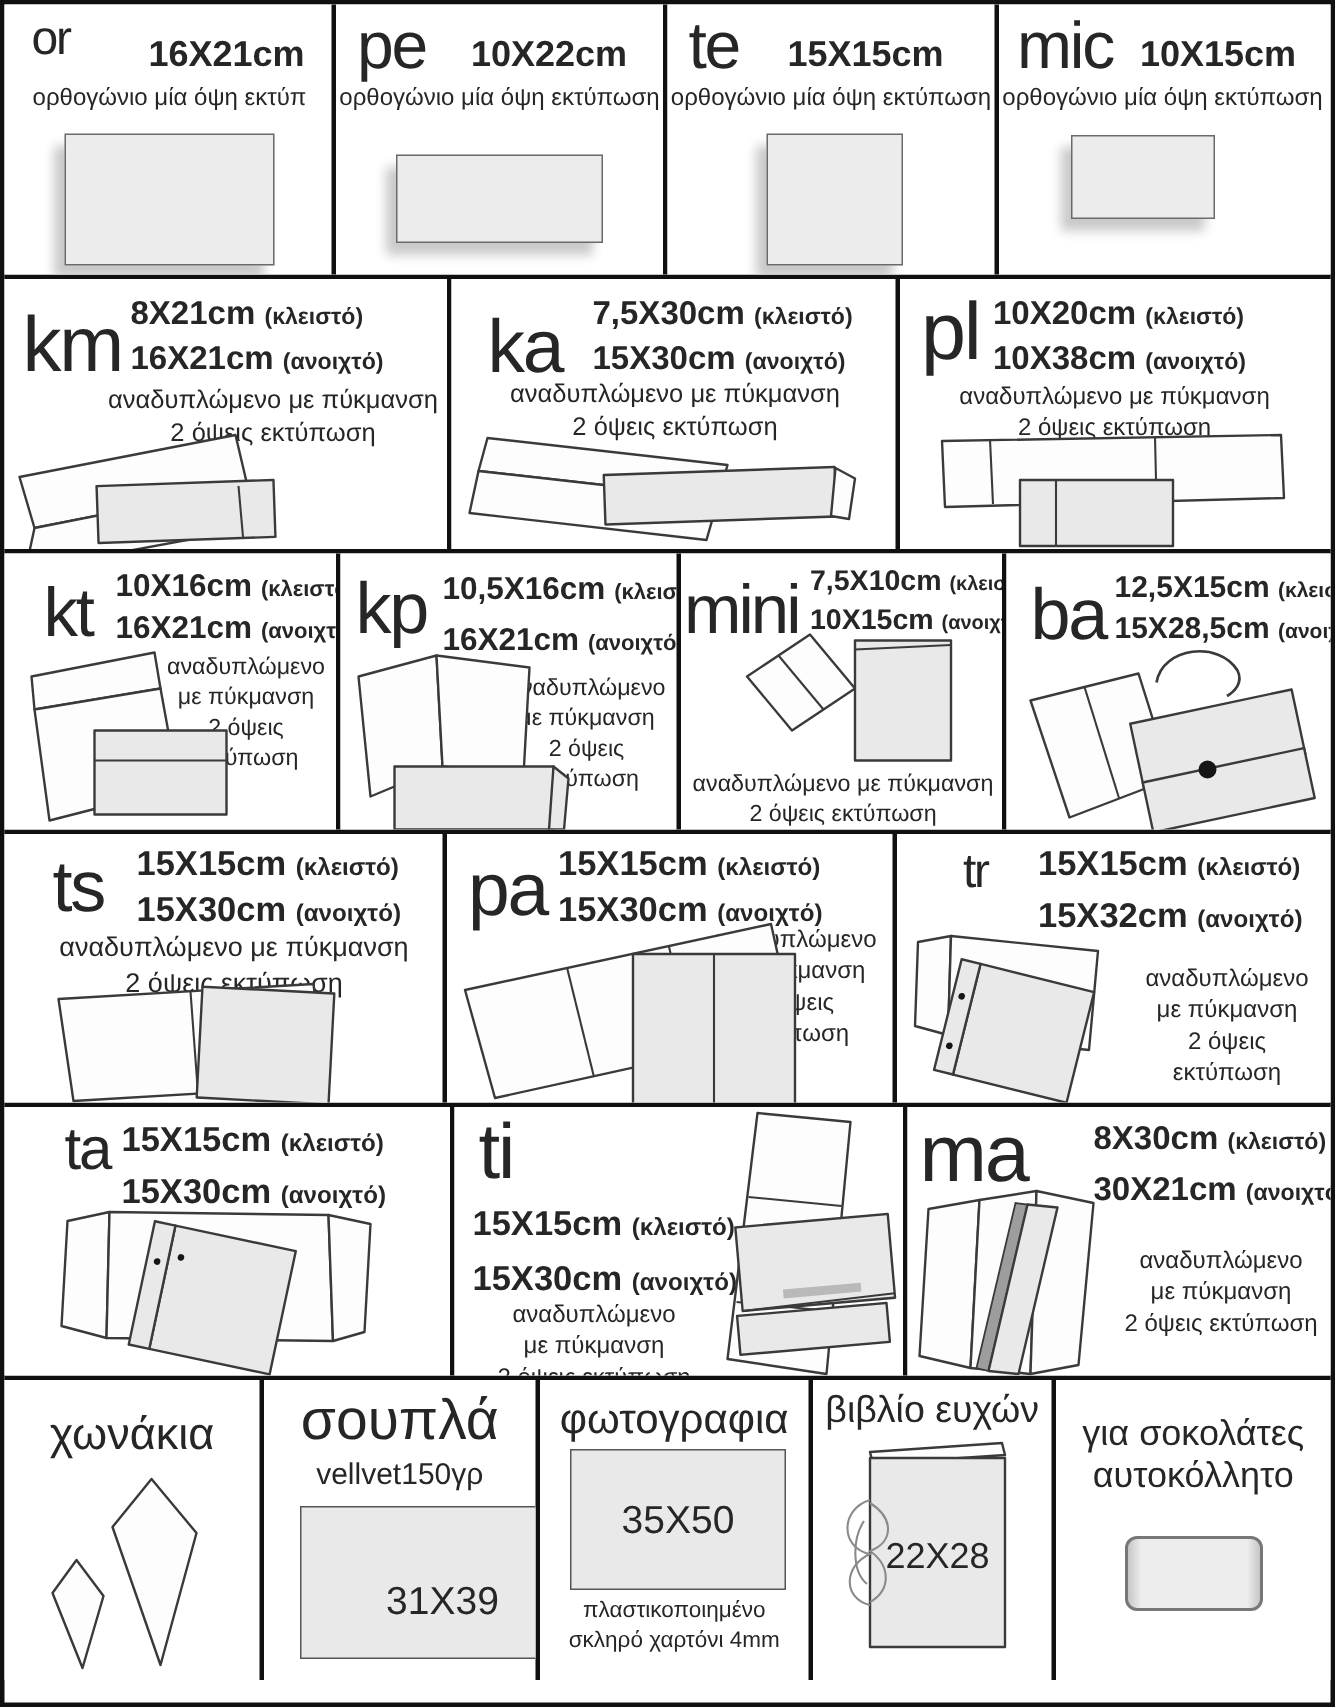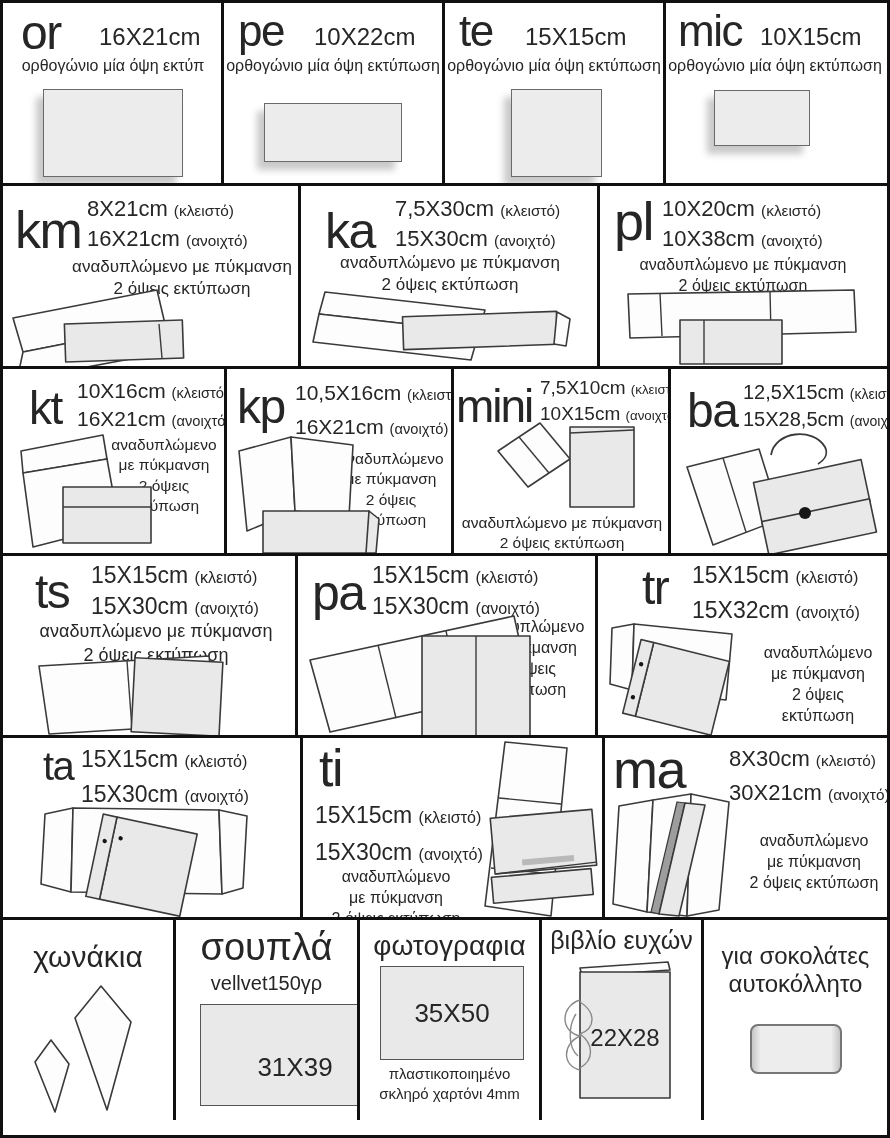--- a/index.html
+++ b/index.html
@@ -4,42 +4,42 @@
 <style>
   html,body{margin:0;padding:0;background:#fff;}
   .sheet{position:relative;width:890px;height:1138px;box-sizing:border-box;border:3px solid #101010;
          font-family:"Liberation Sans",sans-serif;color:#262626;background:#fff;}
   .row{display:flex;border-bottom:3px solid #101010;box-sizing:border-box;}
   .row:last-child{border-bottom:none;}
   .cell{position:relative;box-sizing:border-box;border-right:3px solid #101010;overflow:hidden;background:#fff;}
   .cell:last-child{border-right:none;flex:1;}
   .code{position:absolute;line-height:1;letter-spacing:-1.5px;color:#262626;}
   .sizes{position:absolute;color:#262626;}
-  .sl{white-space:nowrap;line-height:1.35;}
+  .sl{white-space:nowrap;line-height:1.35;font-weight:bold;}
   .sx{font-size:0.70em;}
   .desc{position:absolute;text-align:center;line-height:1.32;color:#262626;}
   .ttl{position:absolute;width:100%;text-align:center;line-height:1.15;color:#262626;}
   svg{position:absolute;overflow:visible;}
   .w{fill:#fdfdfd;stroke:#3a3a3a;stroke-width:1.6;stroke-linejoin:round;}
   .g{fill:#e9e9e9;stroke:#3a3a3a;stroke-width:1.6;stroke-linejoin:round;}
   .ln{stroke:#3a3a3a;stroke-width:1.4;}
   .rib{fill:none;stroke:#8a8a8a;stroke-width:1.4;}
   .box{position:absolute;background:#ececec;border:1.5px solid #6a6a6a;box-shadow:-7px 8px 7px #c9c9c9;}
   .gbox{position:absolute;background:#e9e9e9;border:1.5px solid #555;display:flex;align-items:center;justify-content:center;}
   .sticker{position:absolute;border:2px solid #777;border-radius:8px;
            background:linear-gradient(90deg,#c6c6c6 0,#ededed 10%,#ededed 90%,#c6c6c6 100%);}
 </style>
 </head>
 <body>
 
 <div class="sheet">
 
   <div class="row" style="height:183px;">
     <div class="cell" style="width:221px;">
-      <div class="code" style="left:18px;top:6px;font-size:48px;text-align:center;">or</div>
+      <div class="code" style="left:18px;top:6px;font-size:32px;text-align:center;">or</div>
       <div class="sizes" style="left:96px;top:18px;font-size:24px;">
         <div class="sl"><span>16X21cm</span></div>
       </div>
       <div class="desc" style="left:2px;top:52px;width:216px;font-size:16px;">
         <div>ορθογώνιο μία όψη εκτύπ</div>
       </div>
       <div class="box" style="left:40px;top:86px;width:138px;height:86px;"></div>
     </div>
     <div class="cell" style="width:221px;">
       <div class="code" style="left:14px;top:6px;font-size:44px;">pe</div>
@@ -231,21 +231,21 @@
       </div>
       <svg style="left:6px;top:52px;" width="290" height="128" viewBox="0 0 290 128">
         <polygon class="w" points="6,52 210,8 226,80 26,124"></polygon>
         <line class="ln" x1="74" y1="37" x2="92" y2="110"></line>
         <line class="ln" x1="142" y1="23" x2="158" y2="95"></line>
         <rect class="g" x="118" y="28" width="108" height="100"></rect>
         <line class="ln" x1="172" y1="28" x2="172" y2="128"></line>
       </svg>
     </div>
     <div class="cell">
-      <div class="code" style="left:44px;top:8px;font-size:48px;">tr</div>
+      <div class="code" style="left:44px;top:8px;font-size:32px;">tr</div>
       <div class="sizes" style="left:94px;top:4px;font-size:23px;">
         <div class="sl"><span>15X15cm</span> <span class="sx">(κλειστό)</span></div>
         <div class="sl" style="margin-top:4px;"><span>15X32cm</span> <span class="sx">(ανοιχτό)</span></div>
       </div>
       <div class="desc" style="left:156px;top:86px;width:128px;font-size:16px;">
         <div>αναδυπλώμενο</div>
         <div>με πύκμανση</div>
         <div>2 όψεις εκτύπωση</div>
       </div>
       <svg style="left:10px;top:56px;" width="150" height="124" viewBox="0 0 150 124">

